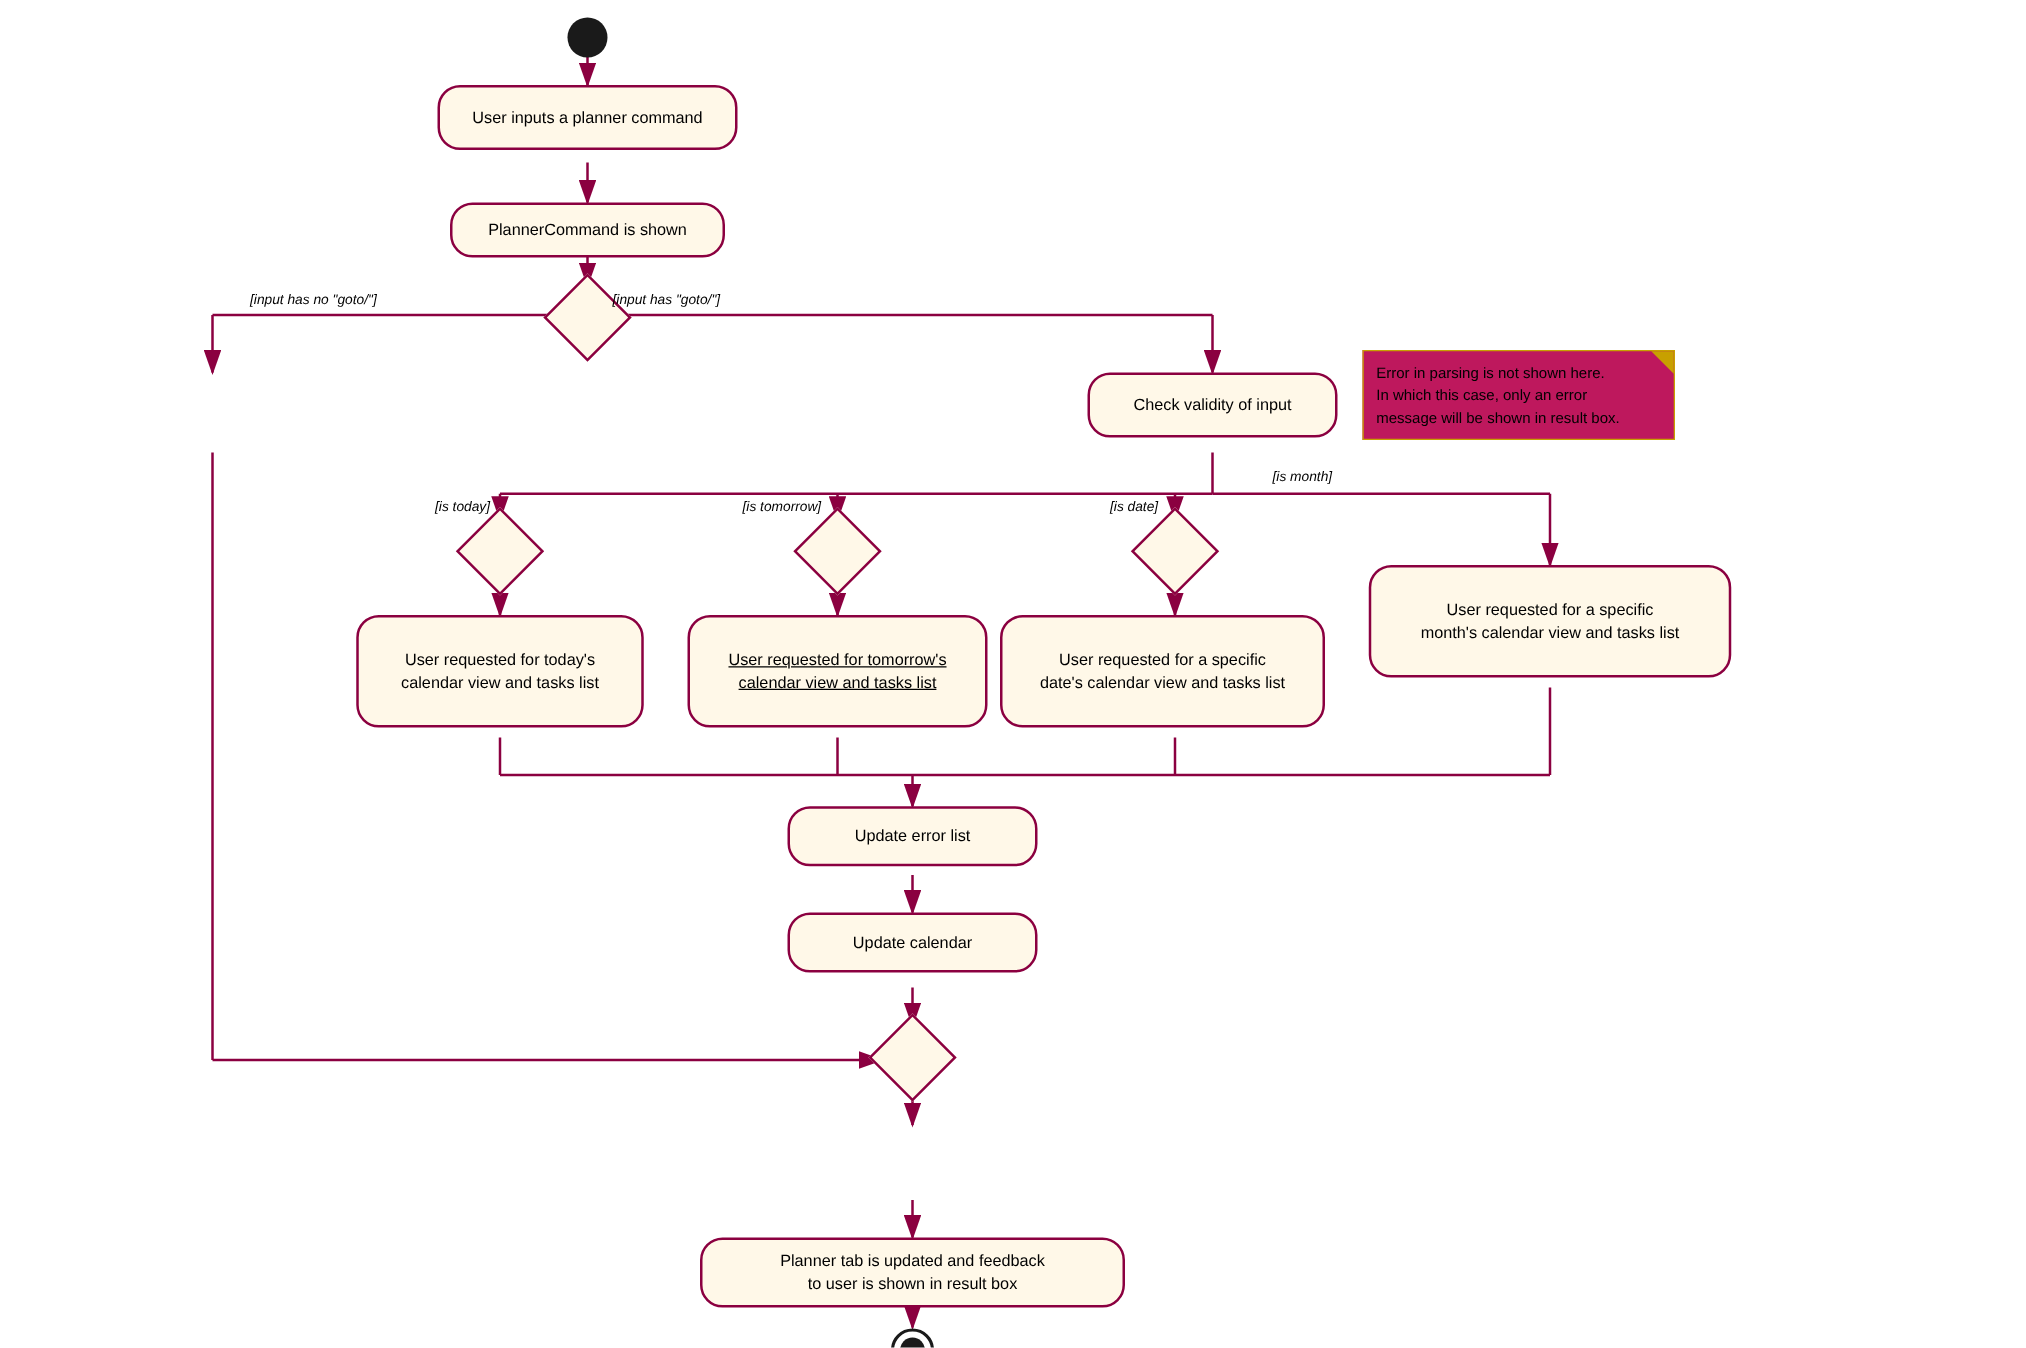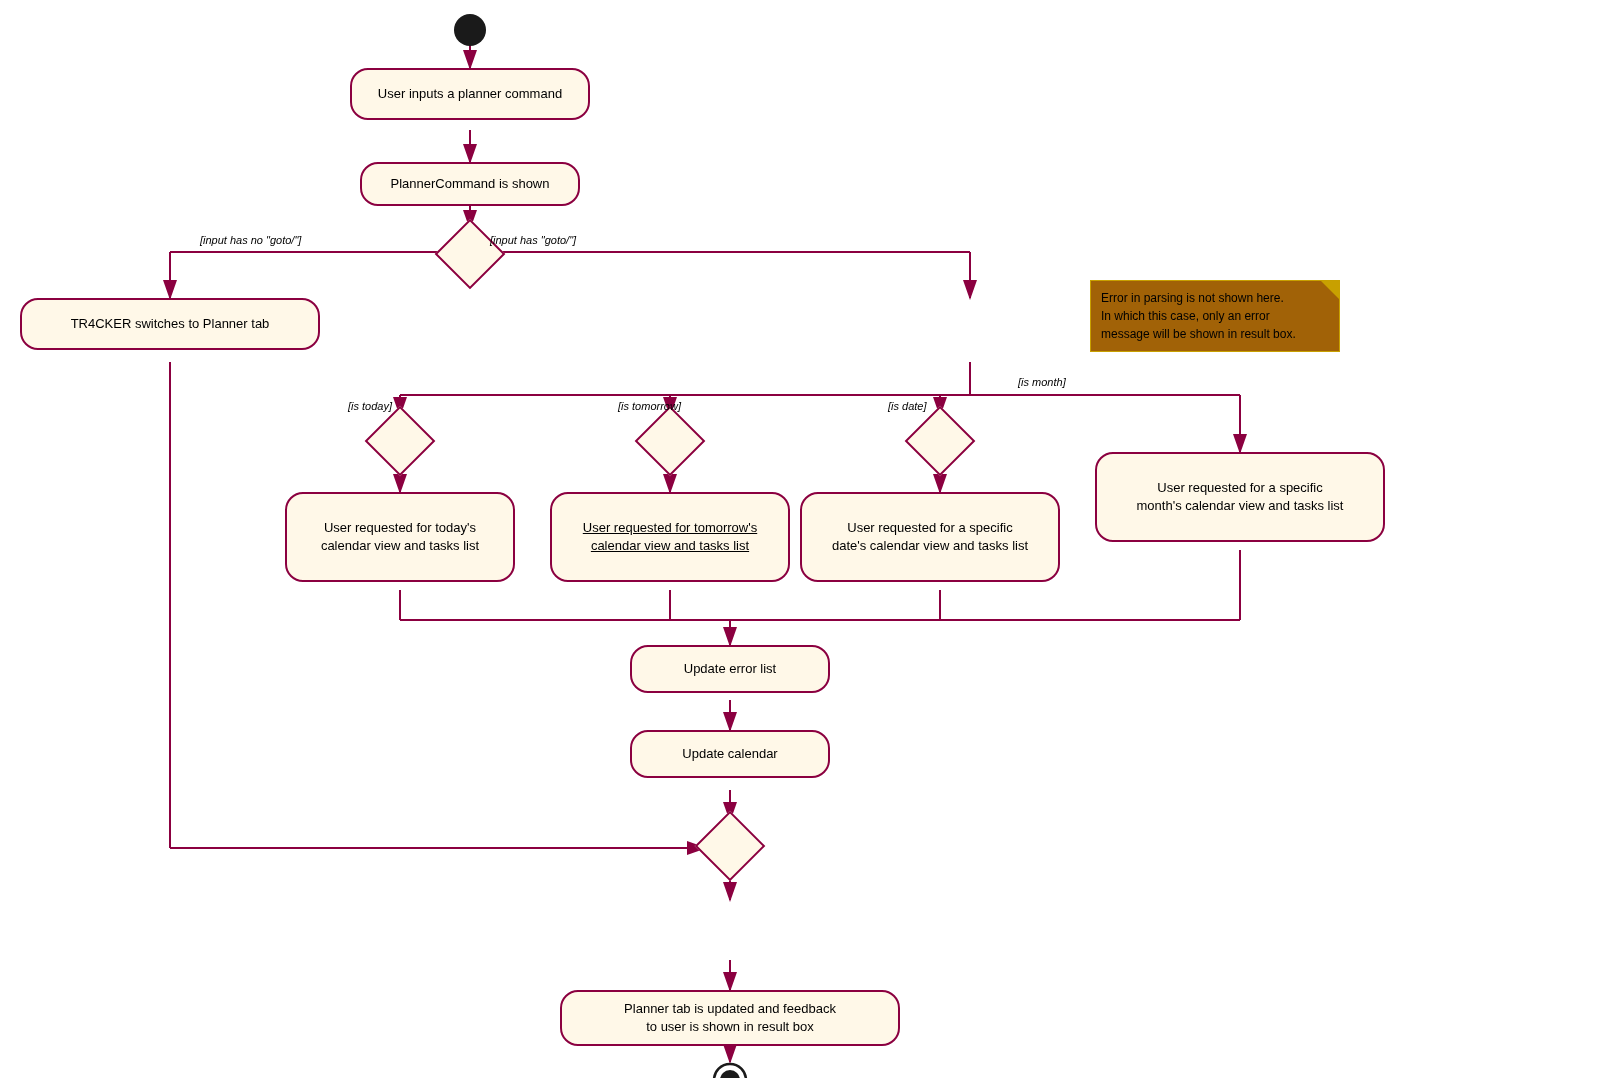--- a/index.html
+++ b/index.html
@@ -46,21 +46,21 @@
       transform: rotate(45deg);
     }
     .diamond-container {
       position: absolute;
       display: flex;
       align-items: center;
       justify-content: center;
     }
     .note-box {
       position: absolute;
-      background: #a16207;
+      background: #be185d;
       border: 1.5px solid #C8A000;
       padding: 8px 10px;
       font-size: 12px;
       color: #000;
       line-height: 1.5;
     }
     .note-box::after {
       content: '';
       position: absolute;
       top: 0; right: 0;
@@ -167,24 +167,24 @@
   </div>
 
   <div class="label-text" style="left:200px; top:234px;">
     <span>[input has no "goto/"]</span>
   </div>
 
   <div class="label-text" style="left:490px; top:234px;">
     <span>[input has "goto/"]</span>
   </div>
 
-  <div class="node rounded-rect" style="position:absolute; left:20px; top:298px; width:300px; min-height:52px;">
-    <span>TR4CKER switches to Planner tab</span>
-  </div>
-
+
+  <div class="node rounded-rect" style="position:absolute; left:870px; top:298px; width:200px; min-height:52px;">
+    <span>Check validity of input</span>
+  </div>
 
   <div class="note-box" style="position:absolute; left:1090px; top:280px; width:250px;">
     <span style="white-space: pre-line;">Error in parsing is not shown here.
 In which this case, only an error
 message will be shown in result box.</span>
   </div>
 
   <div class="diamond-container" style="position:absolute; left:374px; top:415px; width:52px; height:52px;">
     <div class="diamond"></div>
   </div>
@@ -193,21 +193,21 @@
     <div class="diamond"></div>
   </div>
 
   <div class="diamond-container" style="position:absolute; left:914px; top:415px; width:52px; height:52px;">
     <div class="diamond"></div>
   </div>
 
   <div class="label-text" style="left:348px; top:400px;">
     <span>[is today]</span>
   </div>
-  <div class="label-text" style="left:618px; top:400px;">
+  <div class="label-text" style="left:594px; top:400px;">
     <span>[is tomorrow]</span>
   </div>
   <div class="label-text" style="left:888px; top:400px;">
     <span>[is date]</span>
   </div>
   <div class="label-text" style="left:970px; top:376px;padding-left:48px;">
     <span>[is month]</span>
   </div>
 
   <div class="node rounded-rect" style="position:absolute; left:285px; top:492px; width:230px; min-height:90px;">

